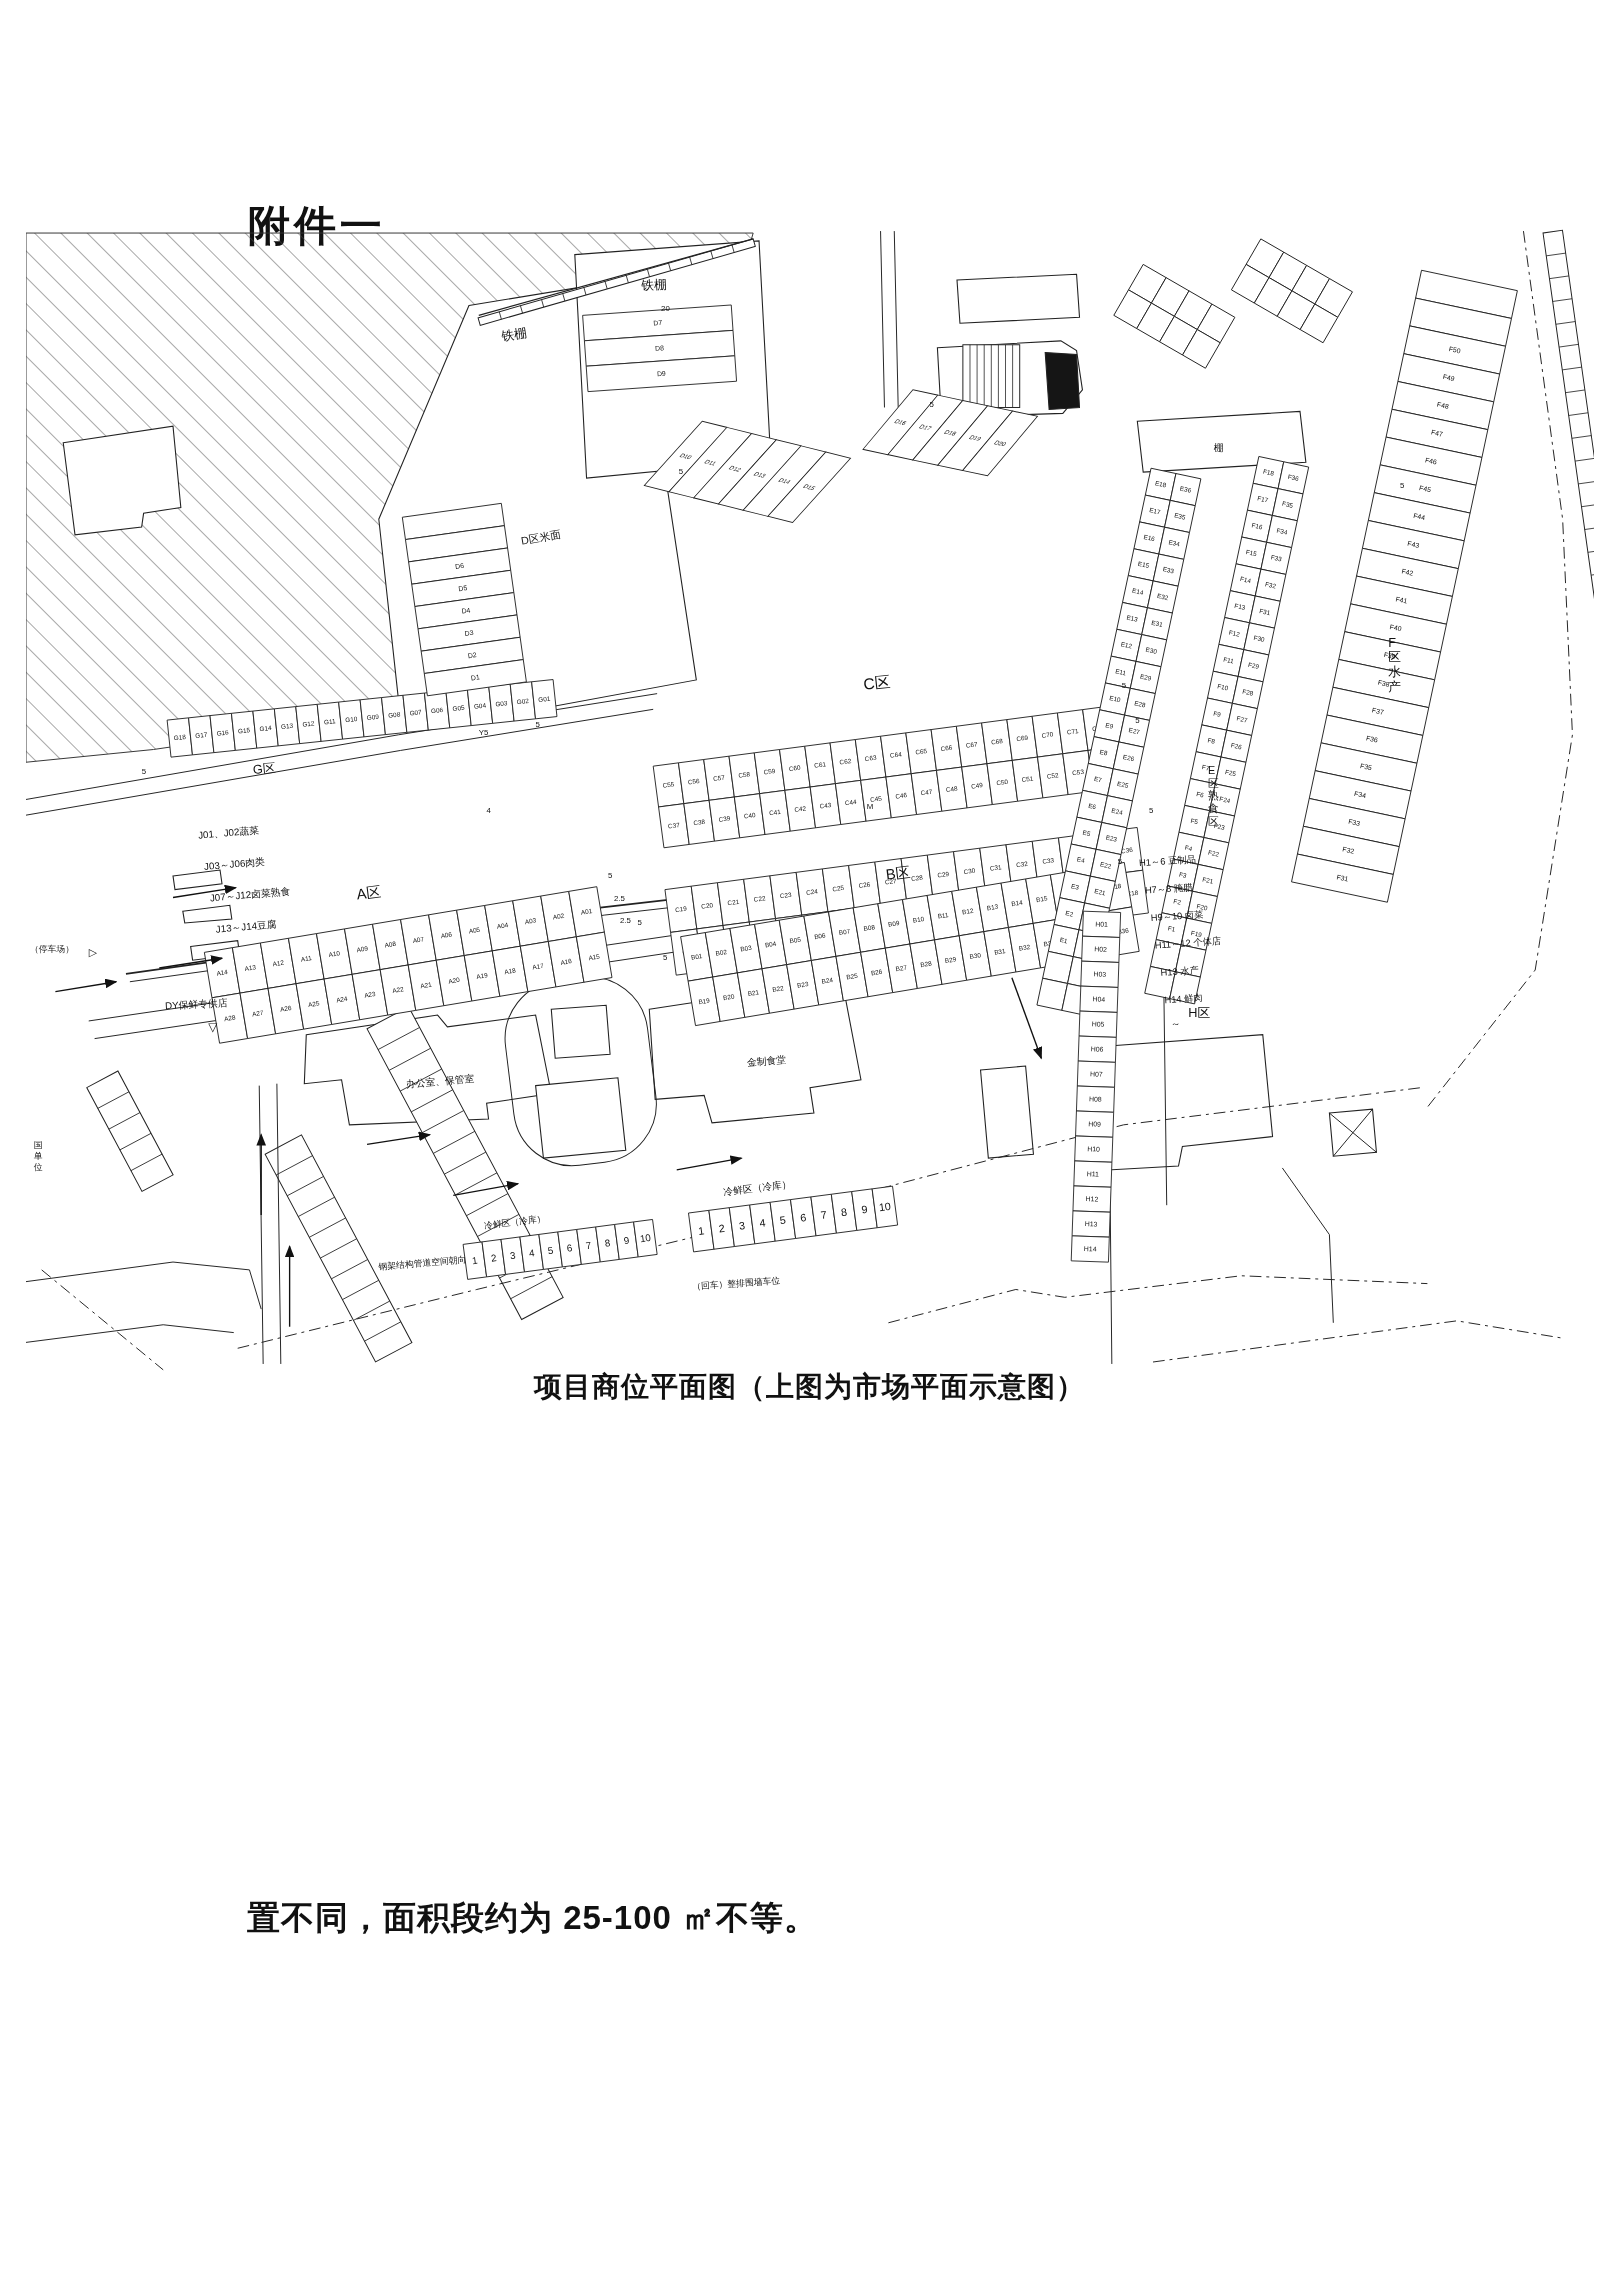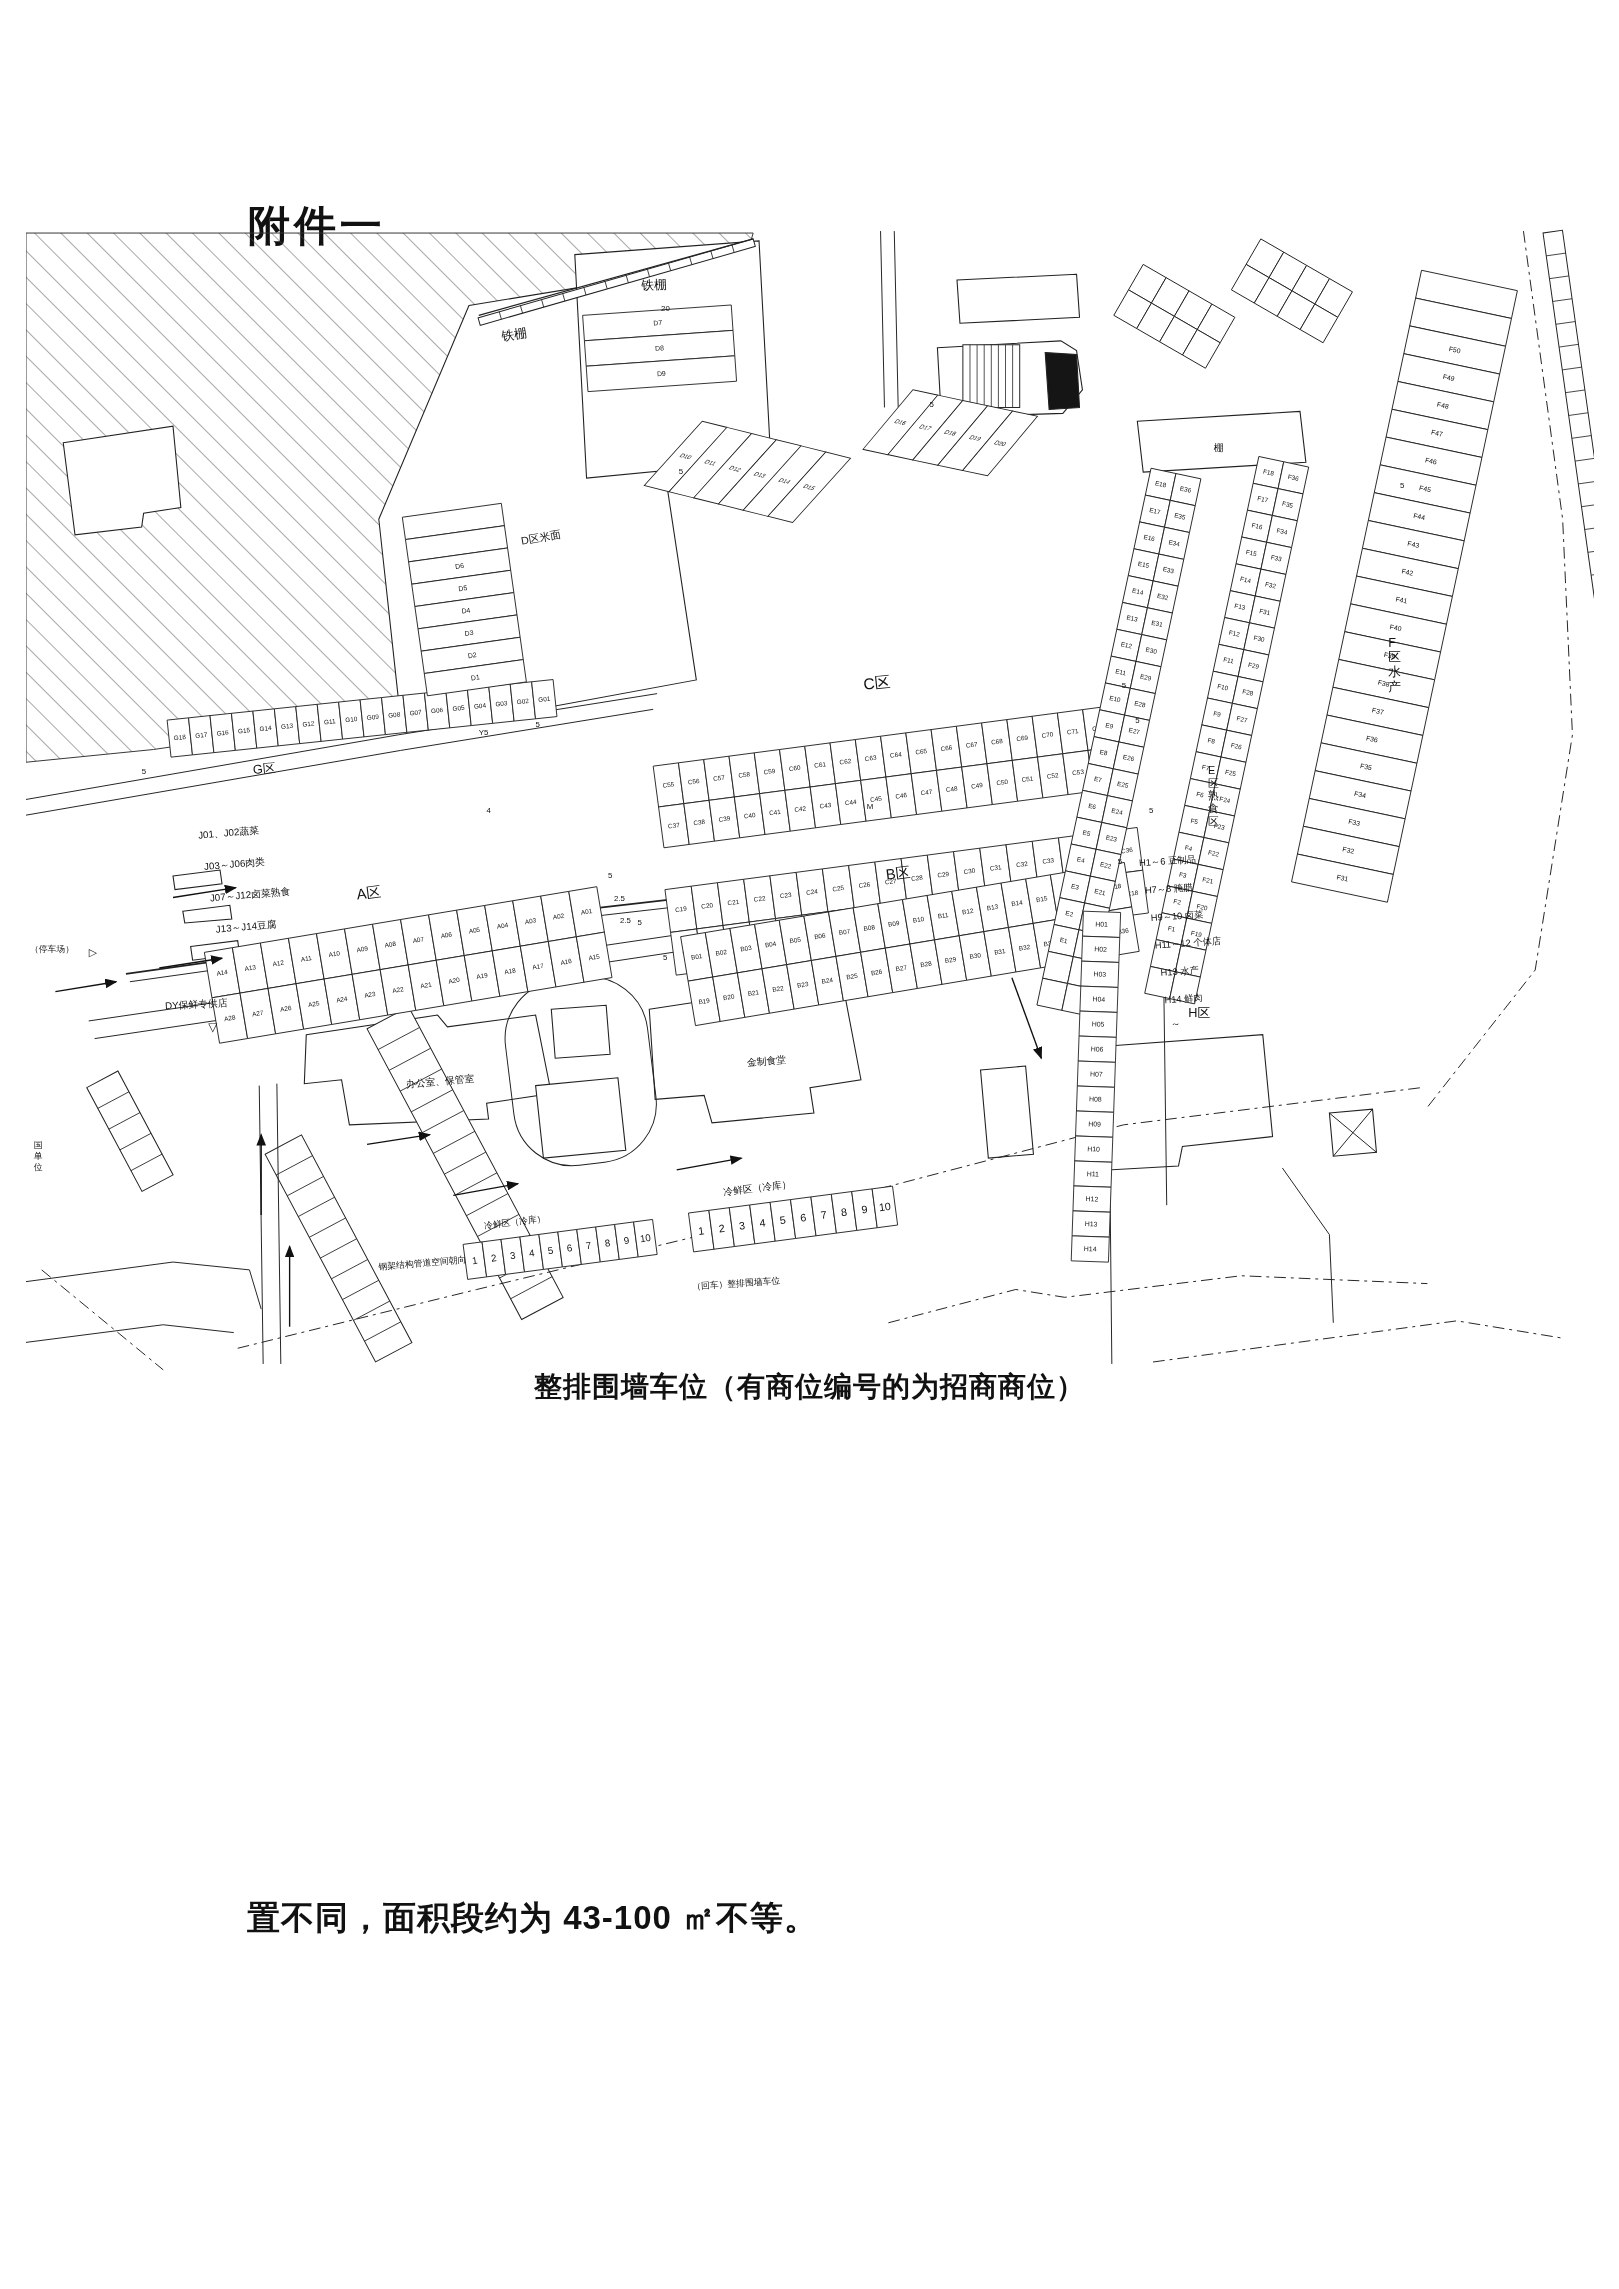--- a/index.html
+++ b/index.html
@@ -868,18 +868,18 @@
       <text x="594" y="666" font-size="8" fill="#111">5</text>
       <text x="600" y="690" font-size="8" fill="#111">2.5</text>
       <text x="606" y="712" font-size="8" fill="#111">2.5</text>
       <text x="1114" y="652" font-size="8" fill="#111">5</text>
       <text x="470" y="600" font-size="8" fill="#111">4</text>
       <text x="858" y="596" font-size="8" fill="#111">M</text>
       <text x="118" y="560" font-size="8" fill="#111">5</text>
     </svg>
 </div>
 
-<div class="caption">整排围墙车位（有商位编号的为招商商位）</div>
+<div class="caption">项目商位平面图（上图为市场平面示意图）</div>
 
 <div class="note">
-  <div>置不同，面积段约为 43-100 ㎡不等。</div>
+  <div>置不同，面积段约为 25-100 ㎡不等。</div>
 </div>
 
 
 </body></html>

